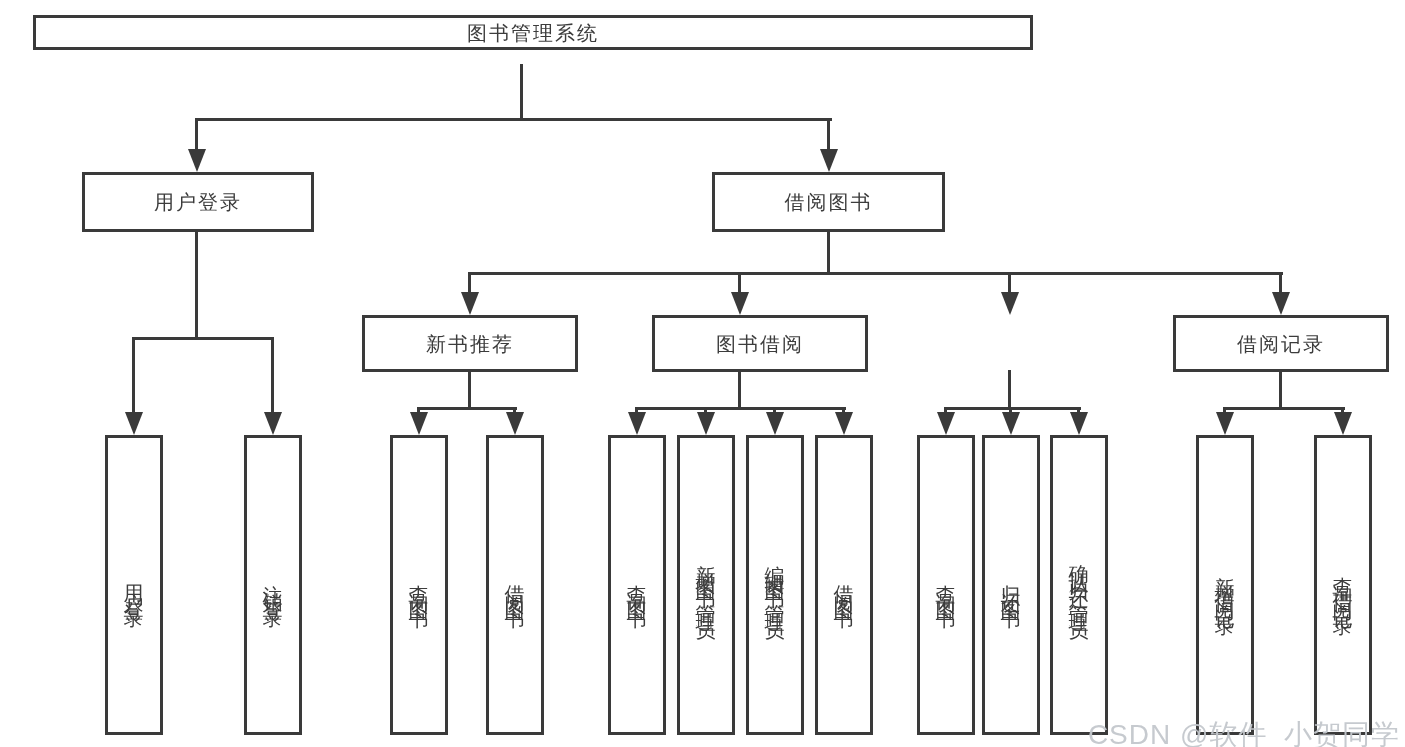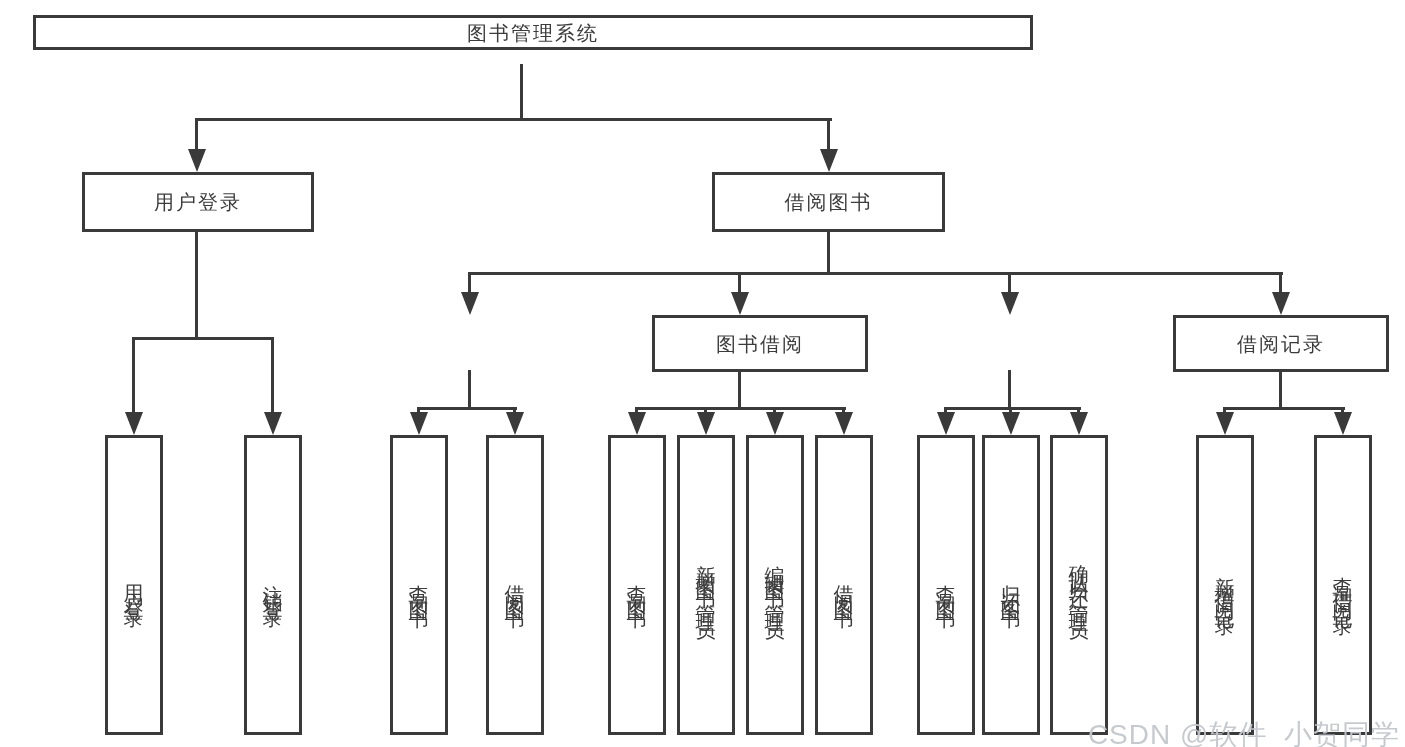--- a/index.html
+++ b/index.html
@@ -67,20 +67,23 @@
   <div class="hline" style="left:468px;top:272px;width:815px;"></div>
   <div class="vline" style="left:468px;top:272px;height:22px;"></div>
   <div class="arrow" style="left:461px;top:292px;"></div>
   <div class="vline" style="left:738px;top:272px;height:22px;"></div>
   <div class="arrow" style="left:731px;top:292px;"></div>
   <div class="vline" style="left:1008px;top:272px;height:22px;"></div>
   <div class="arrow" style="left:1001px;top:292px;"></div>
   <div class="vline" style="left:1279px;top:272px;height:22px;"></div>
   <div class="arrow" style="left:1272px;top:292px;"></div>
 
+  <div class="box" style="left:362px;top:315px;width:216px;height:57px;">
+    <span class="hlabel">新书推荐</span>
+  </div>
   <div class="box" style="left:632px;top:315px;width:216px;height:57px;margin-left:20px;">
     <span class="hlabel">图书借阅</span>
   </div>
   <div class="box" style="left:1173px;top:315px;width:216px;height:57px;">
     <span class="hlabel">借阅记录</span>
   </div>
 
   <div class="vline" style="left:468px;top:370px;height:39px;"></div>
   <div class="hline" style="left:417px;top:407px;width:100px;"></div>
   <div class="vline" style="left:417px;top:407px;height:7px;"></div>

